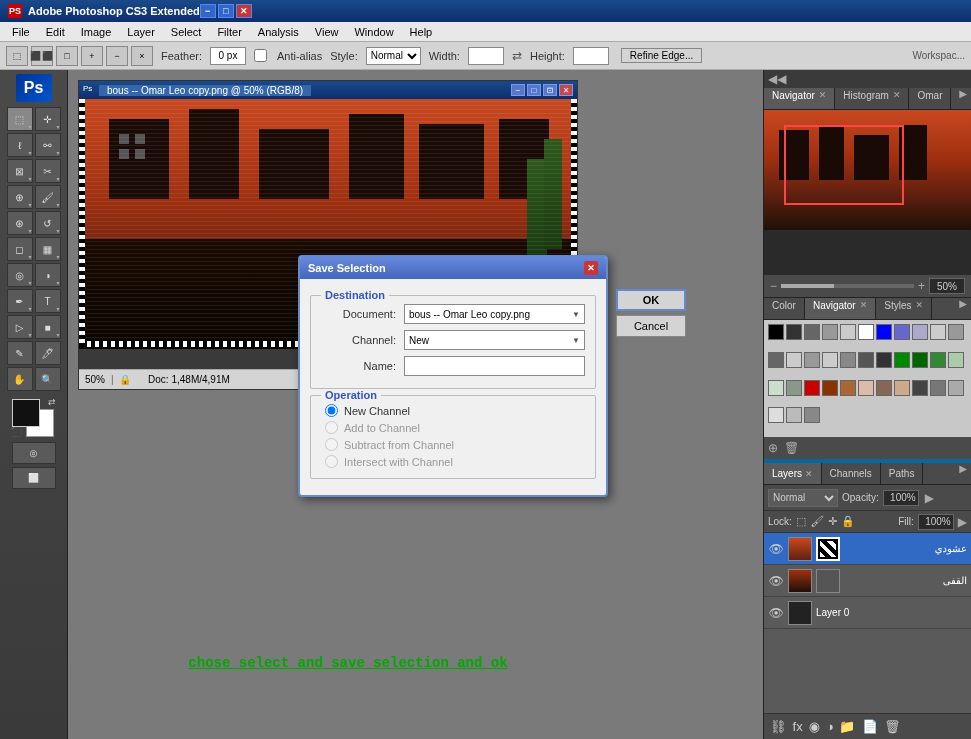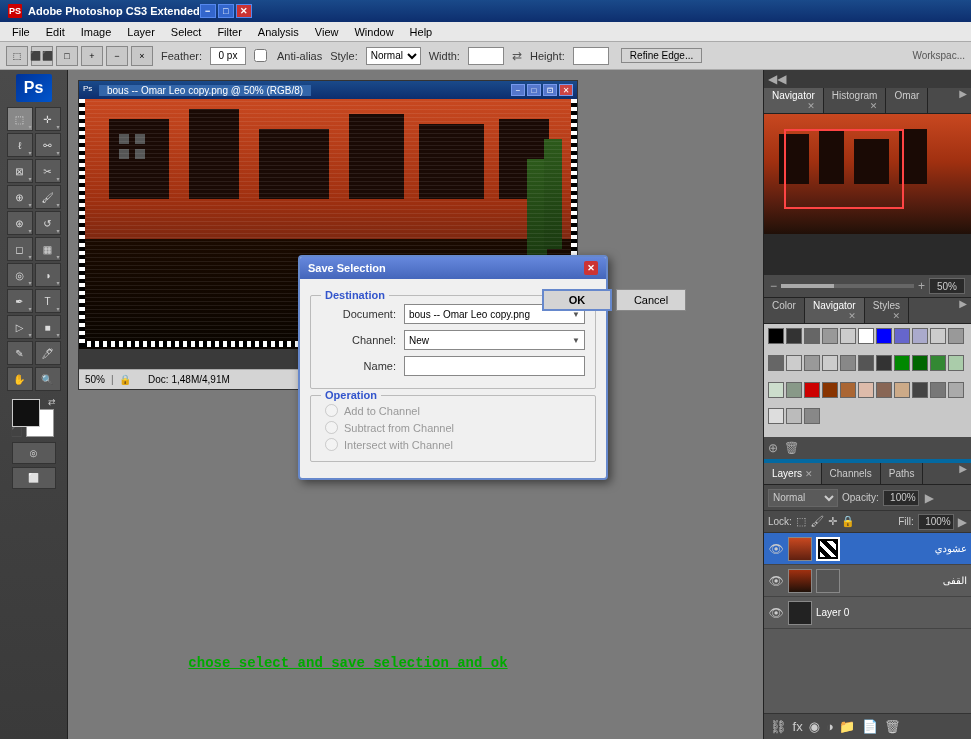--- a/index.html
+++ b/index.html
@@ -380,23 +380,22 @@
       background: #4a4a4a;
       border-bottom: 1px solid #222;
       min-height: 22px;
       align-items: stretch;
     }
     .panel-tab {
       padding: 2px 8px;
       font-size: 10px;
       color: #ccc;
       cursor: pointer;
-      display: flex; align-items: flex-end;
+      display: flex; align-items: flex-start;
       border-right: 1px solid #222;
-      flex-direction: column;
     }
     .panel-tab.active {
       background: #5a5a5a;
       color: white;
     }
     .panel-tab .close-x {
       margin-left: 4px;
       font-size: 9px;
       color: #aaa;
     }
@@ -861,35 +860,39 @@
               </div>
             </div>
             <div class="dialog-row">
               <label>Name:</label>
               <input class="dialog-input" value="" style="">
             </div>
           </div>
 
           <div class="op-section">
             <span class="section-legend">Operation</span>
+            <div class="radio-row">
+              <input type="radio" name="op" checked="" style="">
+              <label>New Channel</label>
+            </div>
             <div class="radio-row disabled">
               <input type="radio" name="op" disabled="" style="">
               <label>Add to Channel</label>
             </div>
             <div class="radio-row disabled">
               <input type="radio" name="op" disabled="" style="">
               <label>Subtract from Channel</label>
             </div>
             <div class="radio-row disabled">
               <input type="radio" name="op" disabled="" style="">
               <label>Intersect with Channel</label>
             </div>
           </div>
 
-          <div style="position:absolute;top:10px;right:-80px;display:flex;gap:4px;align-items:center;">
+          <div style="position:absolute;top:10px;right:-80px;display:flex;flex-direction:column;gap:4px;align-items:center;">
             <button style="width:70px;height:22px;background:#d4d4d4;border:2px solid #6688cc;font-size:11px;cursor:pointer;font-weight:bold;">OK</button>
             <button style="width:70px;height:22px;background:#d4d4d4;border:1px solid #888;font-size:11px;cursor:pointer;">Cancel</button>
           </div>
         </div>
       </div>
     </div>
 
     <div id="instruction-area">
       <div class="instruction-line">chose select  and save selection and ok</div>
     </div>

